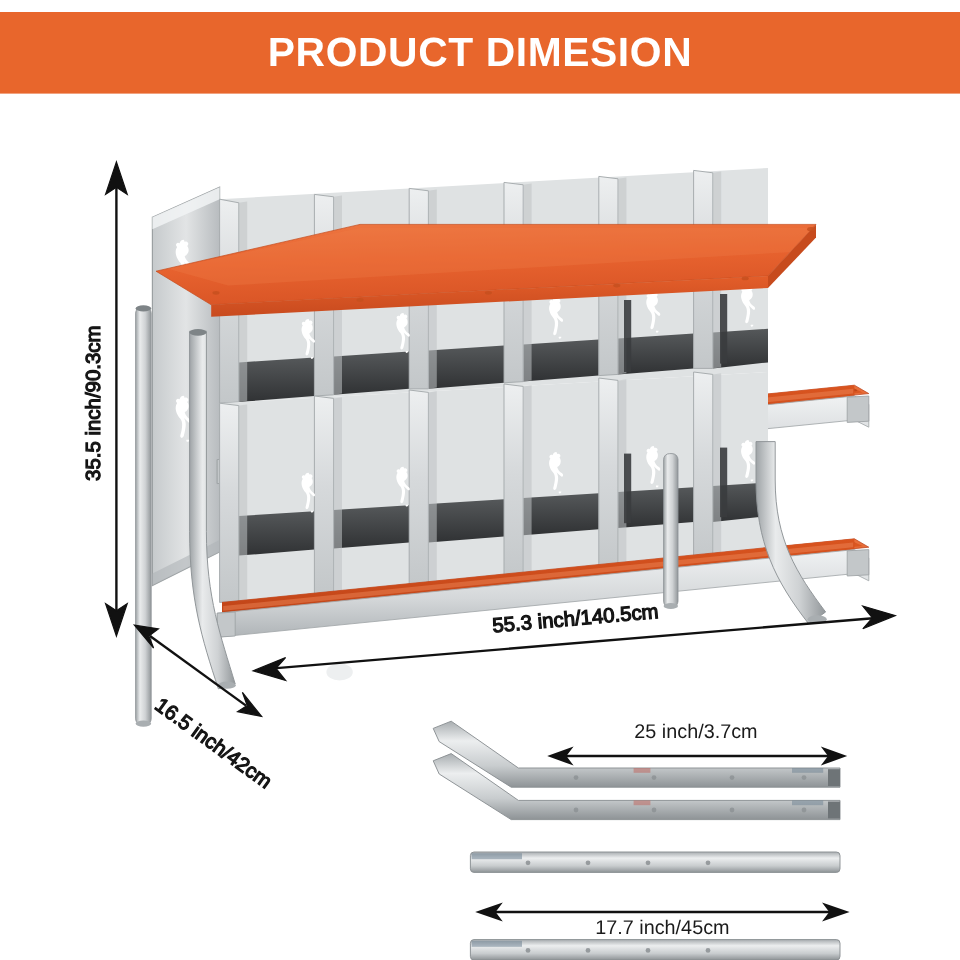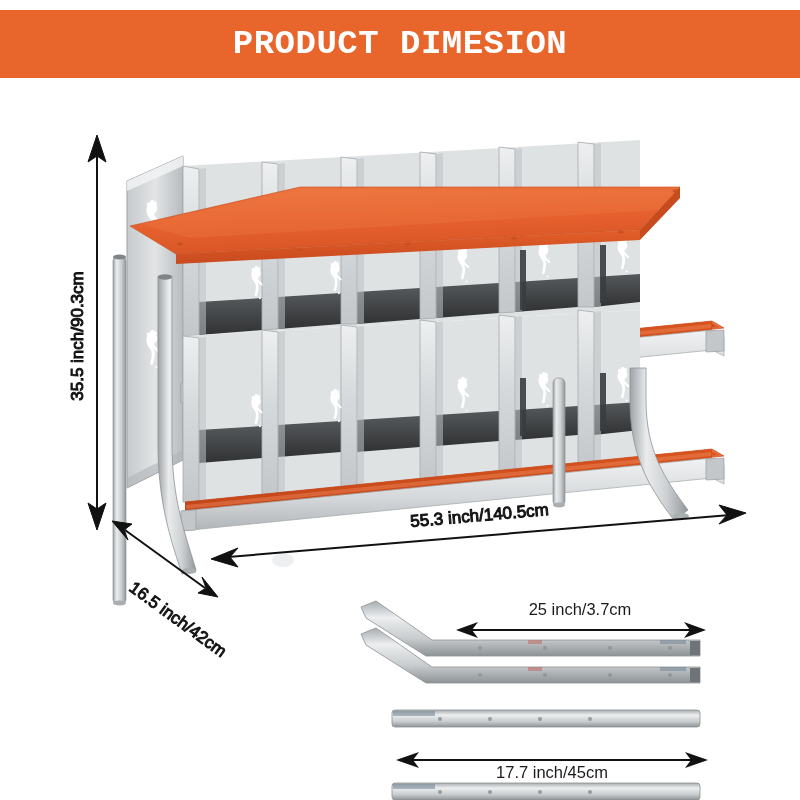--- a/index.html
+++ b/index.html
@@ -30,21 +30,21 @@
     background: #E8662C;
     display: flex;
     align-items: center;
     justify-content: center;
   }
   .banner-title {
     color: #ffffff;
     font-size: 34px;
     font-weight: bold;
     letter-spacing: 0.5px;
-    font-family: Liberation Mono, monospace;
+    font-family: Liberation Sans, sans-serif;
     white-space: nowrap;
     user-select: none;
   }
   
   #stage {
     position: absolute;
     left: 0;
     top: 78px;
     width: 800px;
     height: 722px;

